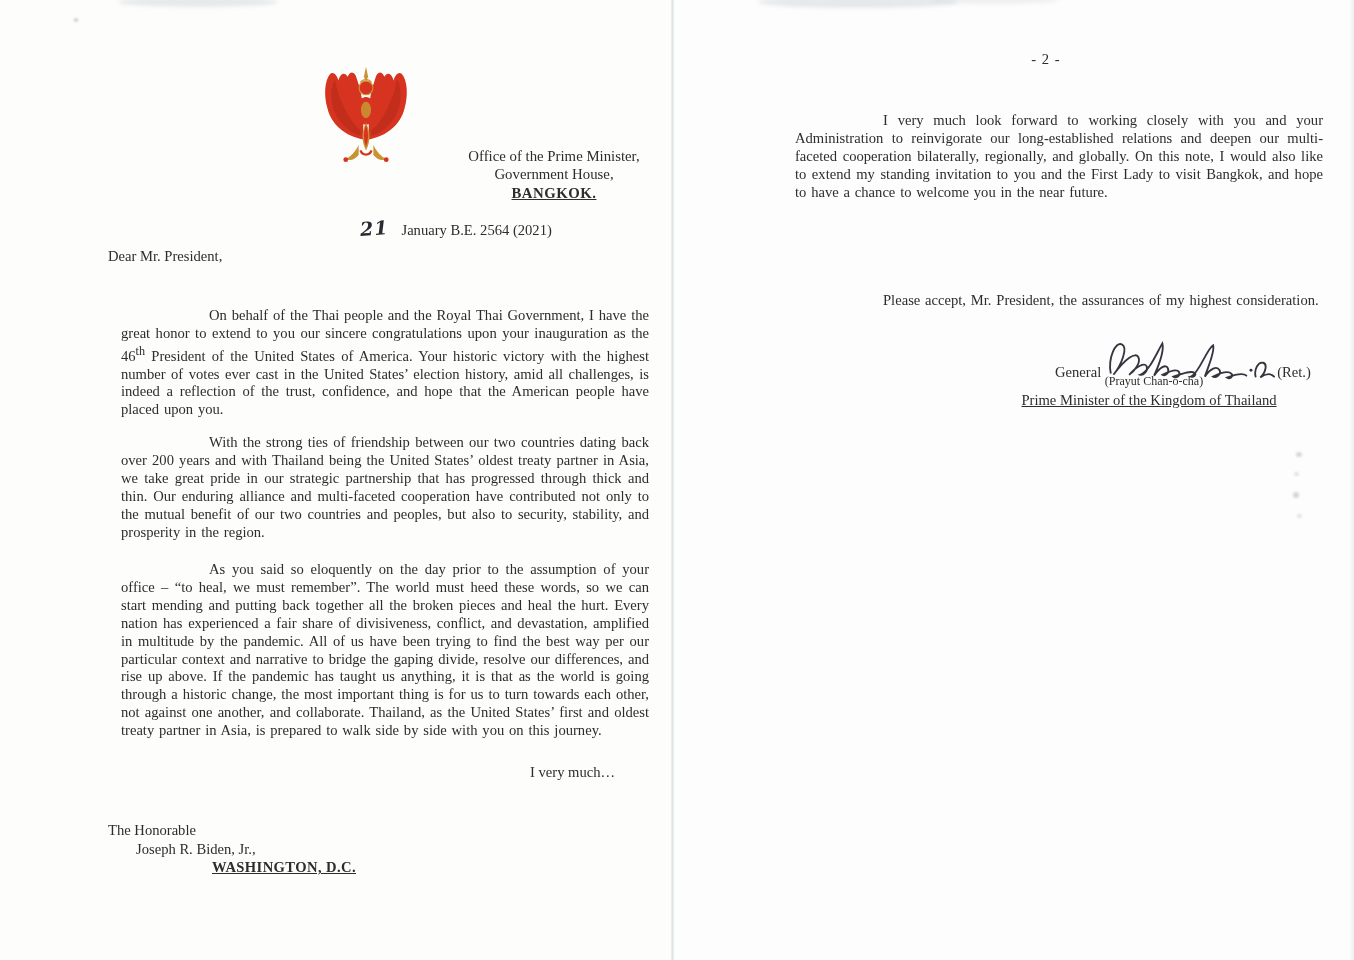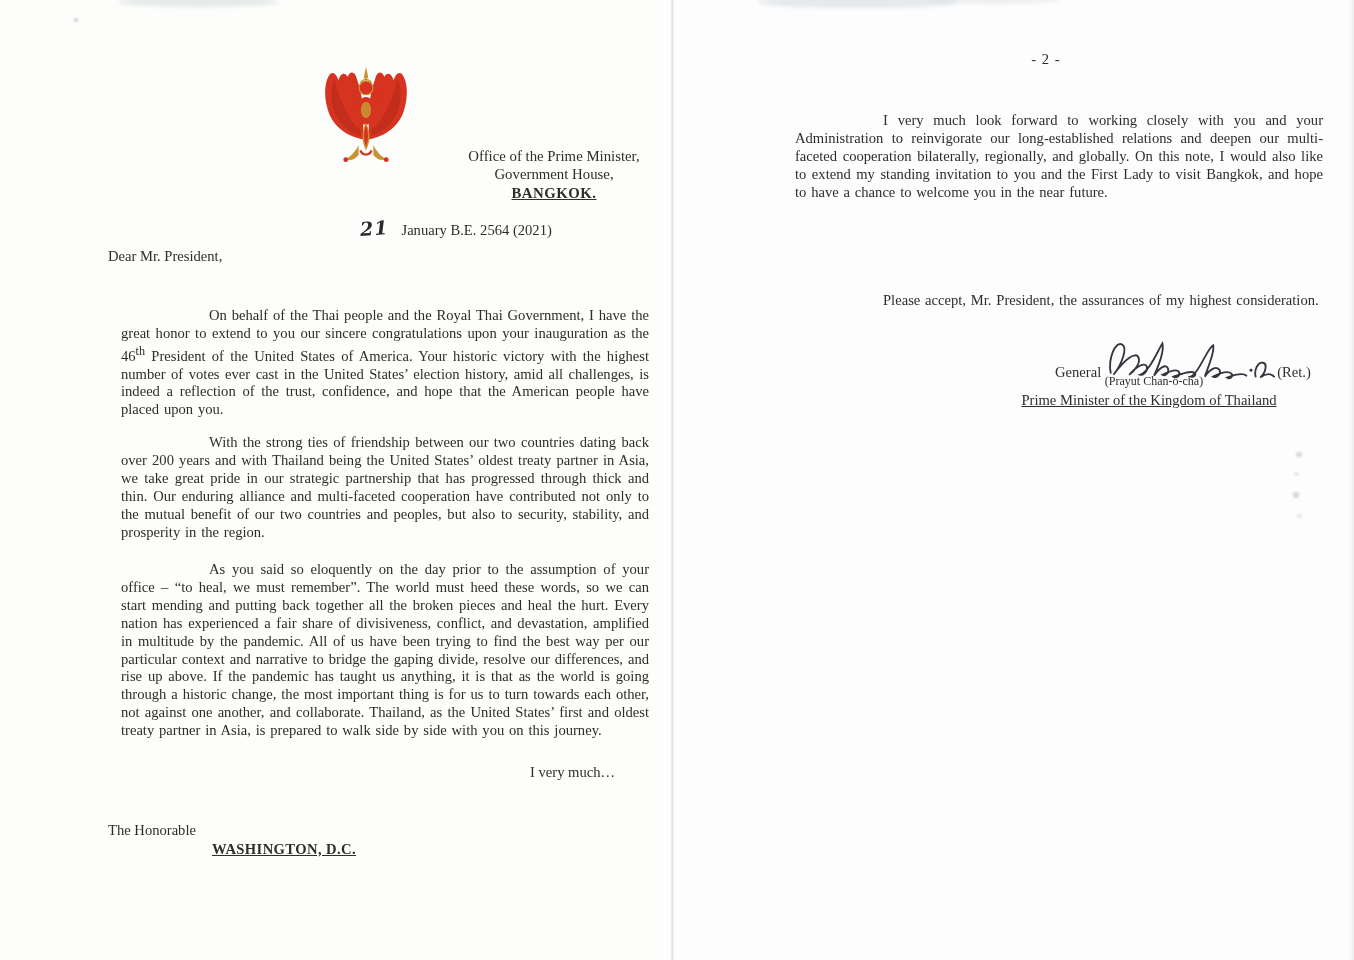--- a/index.html
+++ b/index.html
@@ -117,20 +117,21 @@
     <p class="para" style="top:294px;"><span>On behalf of the Thai people and the Royal Thai Government, I have the great honor to extend to you our sincere congratulations upon your inauguration as the 46</span><sup>th</sup><span> President of the United States of America. Your historic victory with the highest number of votes ever cast in the United States’ election history, amid all challenges, is indeed a reflection of the trust, confidence, and hope that the American people have placed upon you.</span></p>
 
     <p class="para" style="top:421px;">With the strong ties of friendship between our two countries dating back over 200 years and with Thailand being the United States’ oldest treaty partner in Asia, we take great pride in our strategic partnership that has progressed through thick and thin. Our enduring alliance and multi-faceted cooperation have contributed not only to the mutual benefit of our two countries and peoples, but also to security, stability, and prosperity in the region.</p>
 
     <p class="para" style="top:548px;">As you said so eloquently on the day prior to the assumption of your office – “to heal, we must remember”. The world must heed these words, so we can start mending and putting back together all the broken pieces and heal the hurt. Every nation has experienced a fair share of divisiveness, conflict, and devastation, amplified in multitude by the pandemic.  All of us have been trying to find the best way per our particular context and narrative to bridge the gaping divide, resolve our differences, and rise up above.  If the pandemic has taught us anything, it is that as the world is going through a historic change, the most important thing is for us to turn towards each other, not against one another, and collaborate. Thailand, as the United States’ first and oldest treaty partner in Asia, is prepared to walk side by side with you on this journey.</p>
 
     <div class="abs catchword">I very much…</div>
 
     <div class="abs addr">
       <div>The Honorable</div>
+      <div class="i1">Joseph R. Biden, Jr.,</div>
       <div class="i3">WASHINGTON, D.C.</div>
     </div>
   </div>
 
   <div class="divider"></div>
 
   <div class="page page2">
 
     <div class="abs pagenum">- 2 -</div>
 

